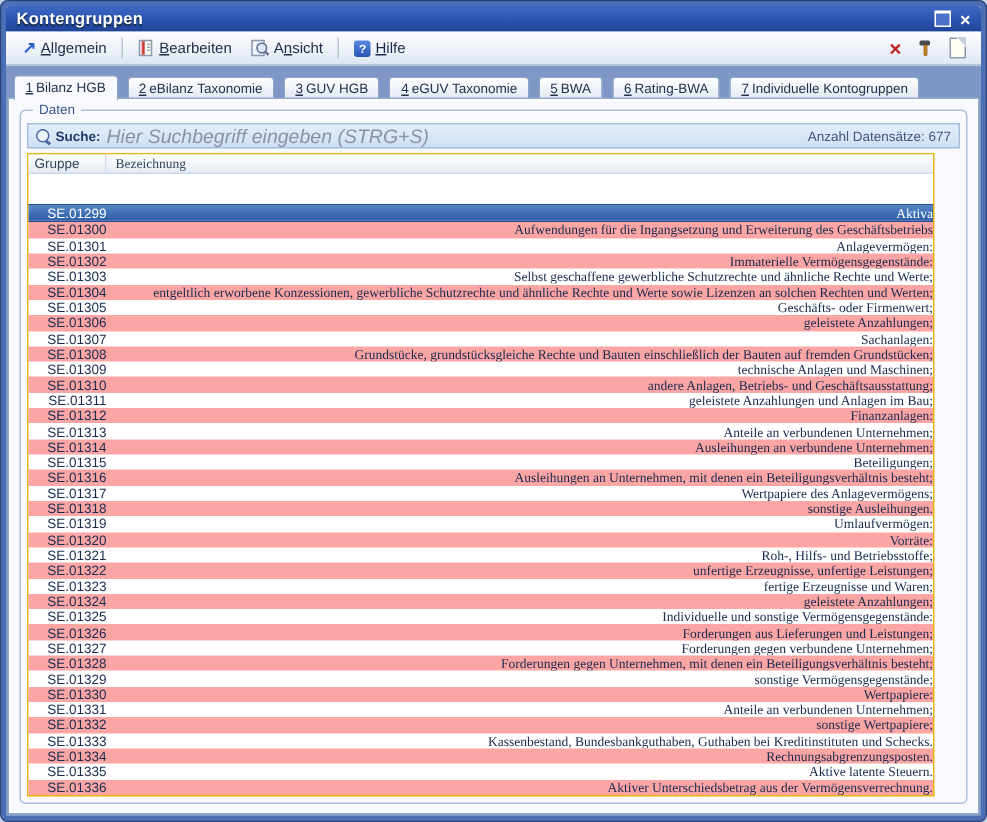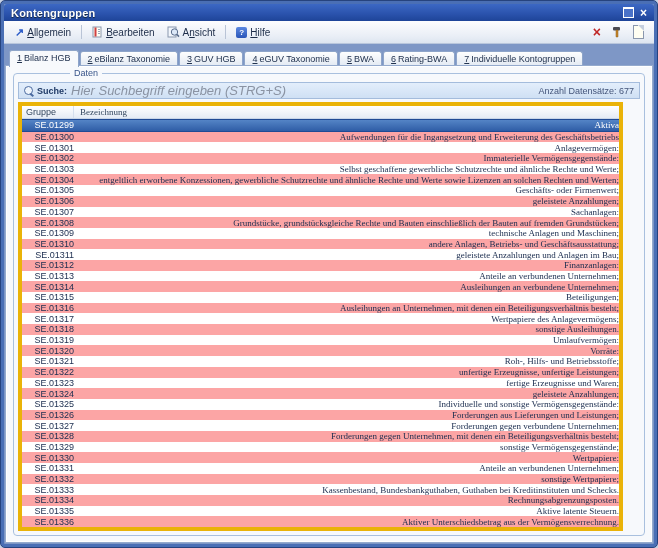--- a/index.html
+++ b/index.html
@@ -32,50 +32,50 @@
   .mi-arrow{color:#2c5cc8;font-weight:bold;font-size:11px;line-height:10px;}
   .mi-help{width:11px;height:11px;background:linear-gradient(#5b88e0,#2a55b8);border-radius:2px;color:#fff;
     font-size:8px;font-weight:bold;display:flex;align-items:center;justify-content:center;}
   .menubar-right{margin-left:auto;display:flex;align-items:center;gap:10px;padding-right:4px;}
   .mi-xred{color:#c02828;font-size:14px;font-weight:bold;line-height:12px;}
   .icon-page{width:9px;height:12px;background:#fffef2;border:1px solid #8a97ad;position:relative;display:inline-block;}
   .icon-page::after{content:"";position:absolute;right:-1px;top:-1px;border:3px solid;
     border-color:#c4cede #c4cede #fffef2 #fffef2;}
   
   .body{flex:1;display:flex;flex-direction:column;padding:6px 5px 5px;min-height:0;}
-  .tabs{display:flex;align-items:flex-end;height:16px;flex:none;padding-left:3px;gap:1px;}
+  .tabs{display:flex;align-items:flex-end;height:16px;flex:none;padding-left:3px;gap:6px;}
   .tab{
     background:linear-gradient(180deg,#fefefe,#e2e9f3);
     border:1px solid #8ea5c9;border-bottom:none;border-radius:3px 3px 0 0;
     font-size:9px;color:#22334f;padding:2px 7px 1px;white-space:nowrap;cursor:default;height:11px;line-height:11px;
   }
   .tab u{text-decoration:underline;margin-right:2px;}
   .tab.active{background:#f7f9fc;height:13px;position:relative;z-index:2;margin-bottom:-1px;font-weight:normal;}
   
   .panel{flex:1;background:#f7f9fc;border:1px solid #fff;outline:1px solid #94aacd;
     padding:6px 6px 5px;min-height:0;display:flex;}
   .groupbox{flex:1;position:relative;border:1px solid #a9c0de;border-radius:4px;
     padding:8px 4px 4px;min-height:0;display:flex;flex-direction:column;}
   .group-label{position:absolute;top:-6px;left:8px;background:#f7f9fc;padding:0 4px;
-    font-size:9px;color:#39558a;margin-left:48px;}
+    font-size:9px;color:#39558a;}
   
   .searchbar{flex:none;height:15px;display:flex;align-items:center;gap:4px;
     background:linear-gradient(180deg,#e3eefb,#cfe0f4);border:1px solid #a4bcdc;
     font-size:9px;color:#1f3a66;padding:0 5px;margin-bottom:3px;}
   .mag{width:7px;height:7px;border:1px solid #4a6aa0;border-radius:50%;position:relative;flex:none;background:#eef4fb;}
   .mag::after{content:"";position:absolute;width:4px;height:1.5px;background:#4a6aa0;
     transform:rotate(40deg);left:5px;top:7px;}
   .search-label{font-weight:bold;}
   .search-input{flex:1;border:none;background:transparent;font-family:"Liberation Sans",sans-serif;
     font-size:13px;font-style:italic;color:#6e7a8e;outline:none;padding:0;}
   .search-input::placeholder{color:#8a93a3;font-style:italic;}
   .search-count{font-size:9px;color:#44557a;white-space:nowrap;}
   
   .grid-wrap{flex:1;display:flex;min-height:0;}
-  .grid{flex:1;display:flex;flex-direction:column;border:4px solid #eab308;background:#fff;min-width:0;}
+  .grid{flex:1;display:flex;flex-direction:column;border:1px solid #eab308;background:#fff;min-width:0;gap:20px;}
   .grid-header{flex:none;display:flex;height:12px;background:linear-gradient(180deg,#ffffff,#e4ebf5);
     border-bottom:1px solid #c9d6e8;font-size:9px;color:#33475f;}
   .grid-body{flex:1;display:flex;flex-direction:column;min-height:0;text-align:right;}
   .row{flex:1;display:flex;min-height:0;font-size:9px;color:#1a2c4e;align-items:center;}
   .row.alt{background:#fca5a5;}
   .row.sel{background:linear-gradient(180deg,#5484c6,#2f5da6);color:#fff;border-top:1px solid #1f4a94;border-bottom:1px solid #1f4a94;}
   .cell{white-space:nowrap;overflow:hidden;}
   .c1{width:52px;flex:none;padding-left:4px;box-sizing:border-box;}
   .c2{flex:1;padding-left:6px;min-width:0;font-family:Liberation Serif, serif;}
   .grid-header .c1{border-right:1px solid #d4dfee;line-height:12px;}

